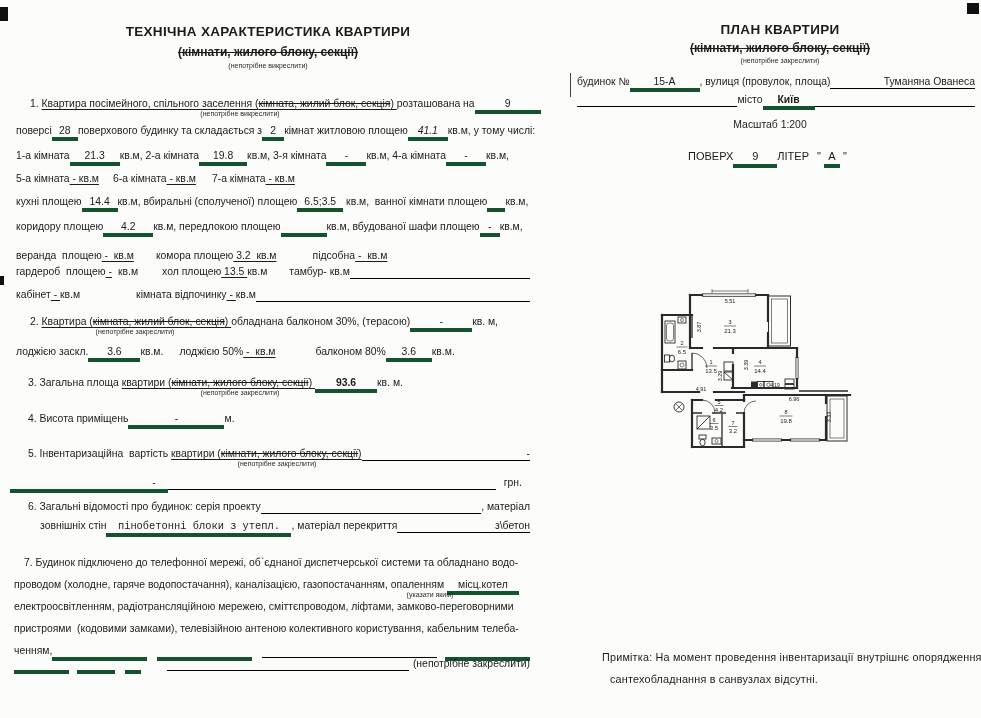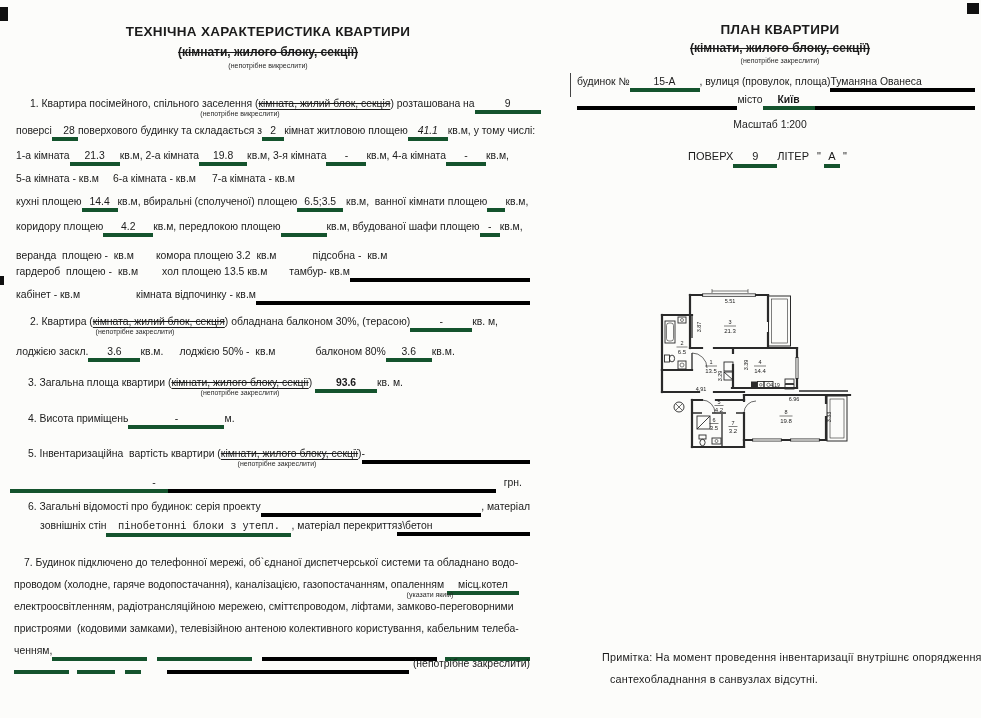--- a/index.html
+++ b/index.html
@@ -4,24 +4,24 @@
 <style>
   *{box-sizing:border-box;margin:0;padding:0}
   body{background:#ffffff}
   .page{position:relative;width:981px;height:718px;background:#fcfcfa;font-family:"Liberation Sans",sans-serif;color:#1b1b1b;overflow:hidden}
   .row{position:absolute;display:flex;align-items:baseline;font-size:10.4px;line-height:1.25;white-space:pre}
   .row span{white-space:pre}
   .center{justify-content:center}
   .h1{font-size:13.5px;font-weight:bold;letter-spacing:.3px}
   .h2{font-size:12px;font-weight:bold;text-decoration:line-through}
   .small{font-size:7px;color:#2a2a2a}
-  .seg-un{text-underline-offset:2px}
+  .seg-un{text-decoration:underline;text-underline-offset:2px}
   .seg-stun{text-decoration:underline line-through;text-underline-offset:2px}
   .seg-bl{border-bottom:4px solid #14532d;text-align:center;padding:0 3px}
-  .seg-fill{flex:1 1 auto;border-bottom:4px solid #000000;text-align:left;min-width:8px}
+  .seg-fill{flex:1 1 auto;border-bottom:1px solid #000000;text-align:right;min-width:8px}
   .seg-gap{display:inline-block}
   .seg-b{font-weight:bold}
   .art{position:absolute;background:#101010}
   .note-abs{position:absolute;font-size:7px;color:#2a2a2a;text-align:center;white-space:pre}
   svg.plan{position:absolute;left:644px;top:283px;width:340px;height:210px}
   svg.plan text{font-family:"Liberation Sans",sans-serif;fill:#1c1c1c}
   .prym{font-size:10.8px;letter-spacing:.2px}
 </style>
 </head>
 <body>
@@ -32,21 +32,21 @@
   <div class="art" style="left:967px;top:3px;width:12px;height:11px"></div>
   <div class="art" style="left:0;top:276px;width:4px;height:9px"></div>
   <div class="art" style="left:570px;top:73px;width:1px;height:24px;background:#444"></div>
 
   <div class="row center" style="left:18px;top:24px;width:500px"><span class="h1">ТЕХНІЧНА ХАРАКТЕРИСТИКА КВАРТИРИ</span></div>
   <div class="row center" style="left:18px;top:45px;width:500px"><span class="h2">(кімнати, жилого блоку, секції)</span></div>
   <div class="row center" style="left:18px;top:62px;width:500px"><span class="small">(непотрібне викреслити)</span></div>
 
   <div class="row" style="left:30px;top:97px;width:500px"><span>1. </span><span class="seg-un">Квартира посімейного, спільного заселення (</span><span class="seg-stun">кімната, жилий блок, секція</span><span class="seg-un">) </span><span>розташована на</span><span class="seg-bl" style="min-width: 66px;">9</span></div>
   <div class="note-abs" style="left:180px;top:110px;width:120px">(непотрібне викреслити)</div>
-  <div class="row" style="left:16px;top:124px;width:514px"><span>поверсі</span><span class="seg-bl" style="min-width: 26px; text-align: right;">28</span><span>поверхового будинку та складається з</span><span class="seg-bl" style="min-width: 22px;">2</span><span>кімнат житловою площею</span><span class="seg-bl" style="min-width: 40px; font-style: italic;">41.1</span><span>кв.м, у тому числі:</span></div>
+  <div class="row" style="left:16px;top:124px;width:514px"><span>поверсі</span><span class="seg-bl" style="min-width: 26px;">28</span><span>поверхового будинку та складається з</span><span class="seg-bl" style="min-width: 22px;">2</span><span>кімнат житловою площею</span><span class="seg-bl" style="min-width: 40px; font-style: italic;">41.1</span><span>кв.м, у тому числі:</span></div>
   <div class="row" style="left:16px;top:149px;width:514px"><span>1-а кімната</span><span class="seg-bl" style="min-width: 50px;">21.3</span><span>кв.м, 2-а кімната</span><span class="seg-bl" style="min-width: 48px;">19.8</span><span>кв.м, 3-я кімната</span><span class="seg-bl" style="min-width: 40px;">-</span><span>кв.м, 4-а кімната</span><span class="seg-bl" style="min-width: 40px;">-</span><span>кв.м,</span></div>
   <div class="row" style="left:16px;top:172px;width:514px"><span>5-а кімната</span><span class="seg-un"> - кв.м</span><span class="seg-gap" style="min-width: 14px;"></span><span>6-а кімната</span><span class="seg-un"> - кв.м</span><span class="seg-gap" style="min-width: 16px;"></span><span>7-а кімната</span><span class="seg-un"> - кв.м</span></div>
   <div class="row" style="left:16px;top:195px;width:514px"><span>кухні площею</span><span class="seg-bl" style="min-width: 36px;">14.4</span><span>кв.м, вбиральні (сполученої) площею</span><span class="seg-bl" style="min-width: 46px;">6.5;3.5</span><span> кв.м,  ванної кімнати площею</span><span class="seg-bl" style="min-width: 18px;">&nbsp;</span><span>кв.м,</span></div>
   <div class="row" style="left:16px;top:220px;width:514px"><span>коридору площею</span><span class="seg-bl" style="min-width: 50px;">4.2</span><span>кв.м, передлокою площею</span><span class="seg-bl" style="min-width: 46px;">&nbsp;</span><span>кв.м, вбудованої шафи площею</span><span class="seg-bl" style="min-width: 20px;">-</span><span>кв.м,</span></div>
   <div class="row" style="left:16px;top:249px;width:514px"><span>веранда  площею</span><span class="seg-un"> -  кв.м</span><span class="seg-gap" style="min-width: 22px;"></span><span>комора площею</span><span class="seg-un"> 3.2  кв.м</span><span class="seg-gap" style="min-width: 36px;"></span><span>підсобна</span><span class="seg-un"> -  кв.м</span></div>
   <div class="row" style="left:16px;top:265px;width:514px"><span>гардероб  площею</span><span class="seg-un"> -</span><span class="seg-gap" style="min-width: 6px;"></span><span>кв.м</span><span class="seg-gap" style="min-width: 24px;"></span><span>хол площею</span><span class="seg-un"> 13.5 </span><span>кв.м</span><span class="seg-gap" style="min-width: 22px;"></span><span>тамбур- кв.м</span><span class="seg-fill">&nbsp;</span></div>
   <div class="row" style="left:16px;top:288px;width:514px"><span>кабінет</span><span class="seg-un"> - </span><span>кв.м</span><span class="seg-gap" style="min-width: 56px;"></span><span>кімната відпочинку</span><span class="seg-un"> - </span><span>кв.м</span><span class="seg-fill">&nbsp;</span></div>
 
   <div class="row" style="left:30px;top:315px;width:500px"><span>2. </span><span class="seg-un">Квартира (</span><span class="seg-stun">кімната, жилий блок, секція</span><span class="seg-un">) </span><span>обладнана балконом 30%, (терасою)</span><span class="seg-bl" style="min-width: 62px;">-</span><span>кв. м,</span></div>
   <div class="note-abs" style="left:80px;top:328px;width:110px">(непотрібне закреслити)</div>

